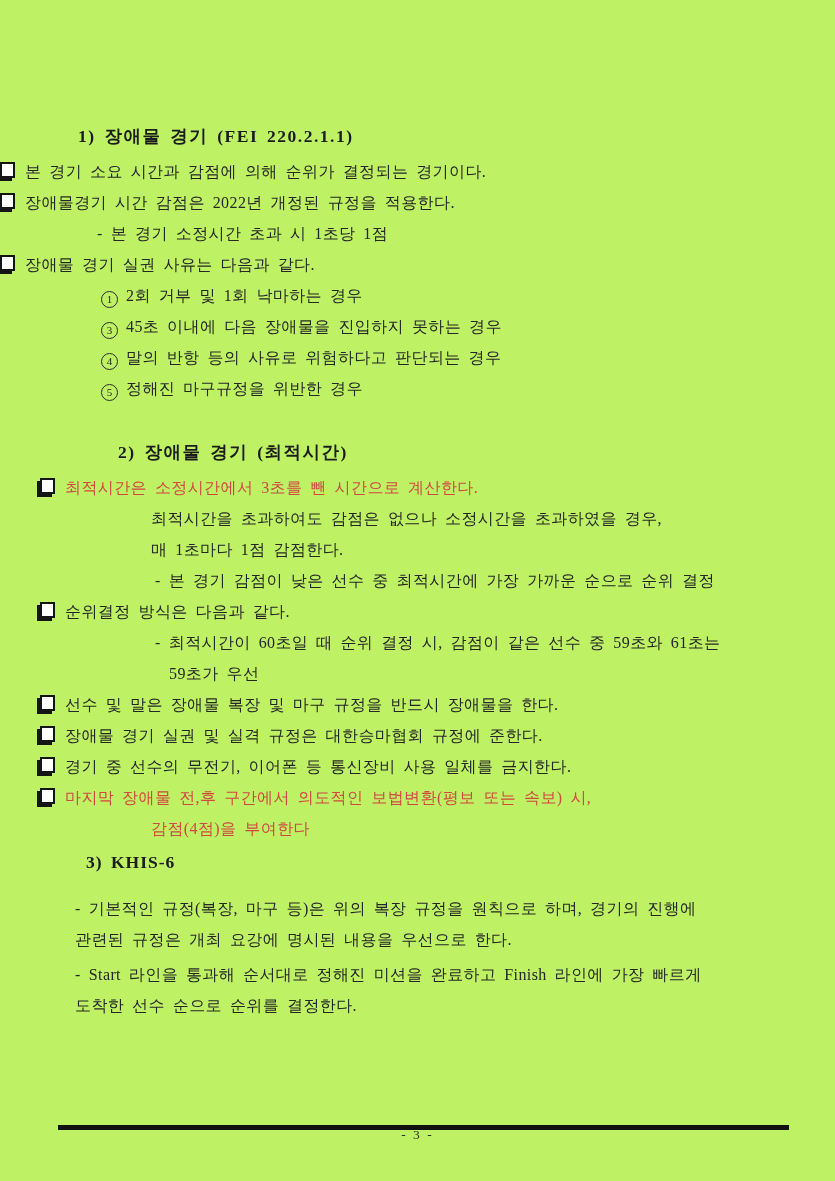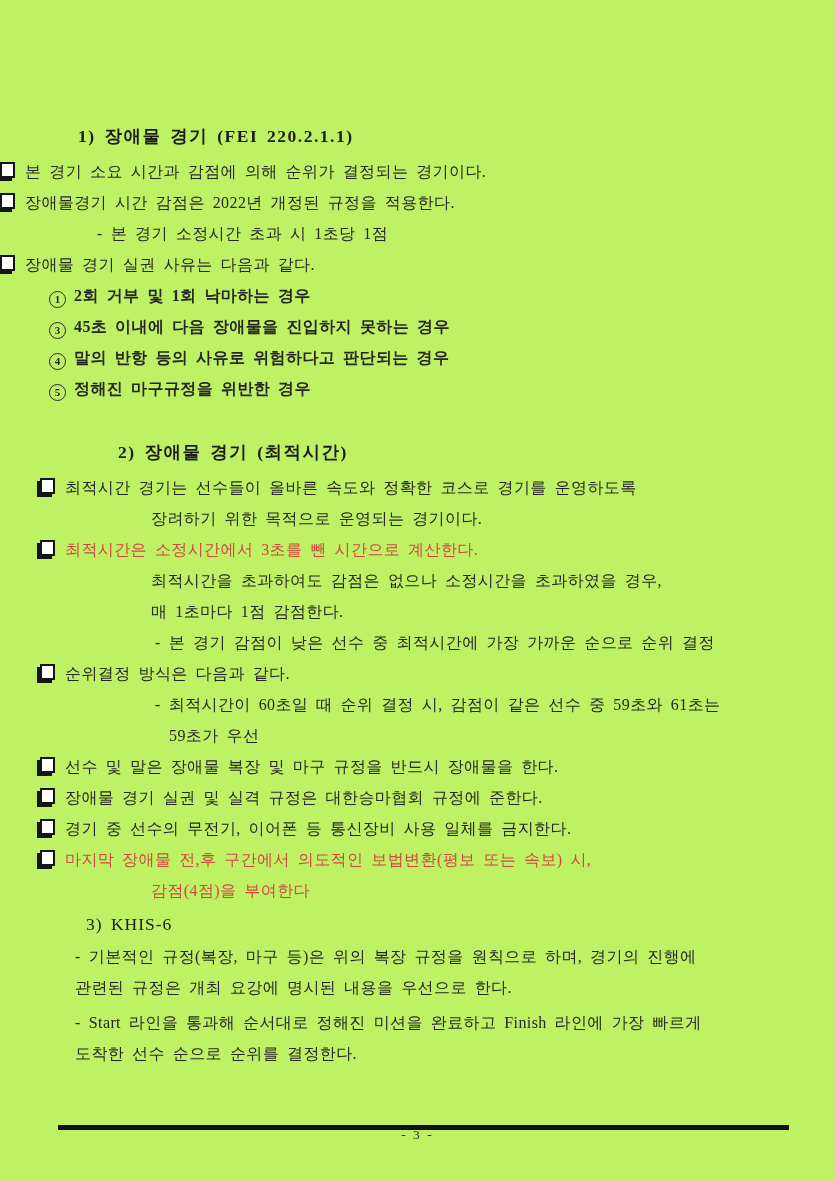--- a/index.html
+++ b/index.html
@@ -12,39 +12,39 @@
     overflow:hidden;
   }
   .content{position:absolute;top:124px;left:0;width:100%;}
 
   .section-title{
     font-size:17.5px;font-weight:700;line-height:24px;
     padding-left:78px;letter-spacing:1.5px;word-spacing:3px;
     color:#1c1c1c;margin-bottom:8px;white-space:nowrap;
   }
   .section.plain .section-title{
-    font-weight:400;padding-left:86px;letter-spacing:1px;line-height:26px;margin-bottom:4px;
+    font-weight:700;padding-left:86px;letter-spacing:1px;line-height:26px;margin-bottom:18px;
   }
   .section.sec-1{margin-top:0;}
   .section.sec-2{margin-top:36px;margin-left:40px;}
   .section.sec-3{margin-top:5px;}
   .sec-3 .item + .item{margin-top:4px;}
 
   .line{
     line-height:31px;font-size:16px;letter-spacing:.4px;word-spacing:3.5px;
     white-space:nowrap;color:#262626;
   }
   .txt.red{color:#d14842;}
 
   
   .t-cb{}   .t-cb.cont{padding-left:111px;}
   .t-ds{padding-left:97px;}
   .t-ds2{padding-left:115px;} .t-ds2.cont{padding-left:129px;}
   .t-dt{padding-left:75px;}   .t-dt.cont{}
-  .t-ci{padding-left:49px;font-weight:bold;}
+  .t-ci{padding-left:101px;}
 
   
   .marker-cb{
     display:inline-block;width:11px;height:12px;background:#fff;
     border:2px solid #151515;box-shadow:-3px 3px 0 #151515;
     margin-right:10px;vertical-align:-1px;
   }
   .marker-dash{display:inline-block;margin-right:8px;}
   .marker-ci{
     display:inline-flex;align-items:center;justify-content:center;
@@ -90,24 +90,20 @@
         <div class="item">
           <div class="line t-ci"><span class="marker-ci">4</span><span class="txt">말의 반항 등의 사유로 위험하다고 판단되는 경우</span></div>
         </div>
         <div class="item">
           <div class="line t-ci"><span class="marker-ci">5</span><span class="txt">정해진 마구규정을 위반한 경우</span></div>
         </div>
       </div>
       <div class="section sec-2">
         <div class="section-title">2) 장애물 경기 (최적시간)</div>
         <div class="item">
-          <div class="line t-cb"><span class="marker-cb"></span><span class="txt">최적시간 경기는 선수들이 올바른 속도와 정확한 코스로 경기를 운영하도록</span></div>
-          <div class="line t-cb cont"><span class="txt">장려하기 위한 목적으로 운영되는 경기이다.</span></div>
-        </div>
-        <div class="item">
           <div class="line t-cb"><span class="marker-cb"></span><span class="txt red">최적시간은 소정시간에서 3초를 뺀 시간으로 계산한다.</span></div>
           <div class="line t-cb cont"><span class="txt">최적시간을 초과하여도 감점은 없으나 소정시간을 초과하였을 경우,</span></div>
           <div class="line t-cb cont"><span class="txt">매 1초마다 1점 감점한다.</span></div>
         </div>
         <div class="item">
           <div class="line t-ds2"><span class="marker-dash">-</span><span class="txt">본 경기 감점이 낮은 선수 중 최적시간에 가장 가까운 순으로 순위 결정</span></div>
         </div>
         <div class="item">
           <div class="line t-cb"><span class="marker-cb"></span><span class="txt">순위결정 방식은 다음과 같다.</span></div>
         </div>

